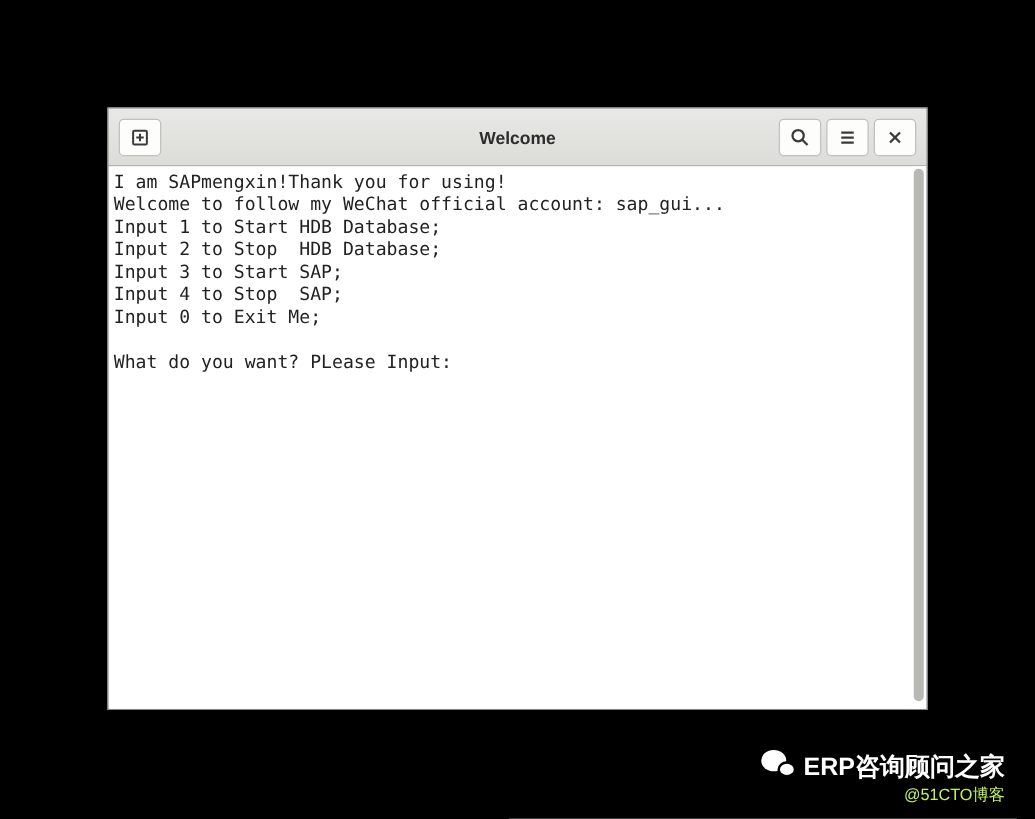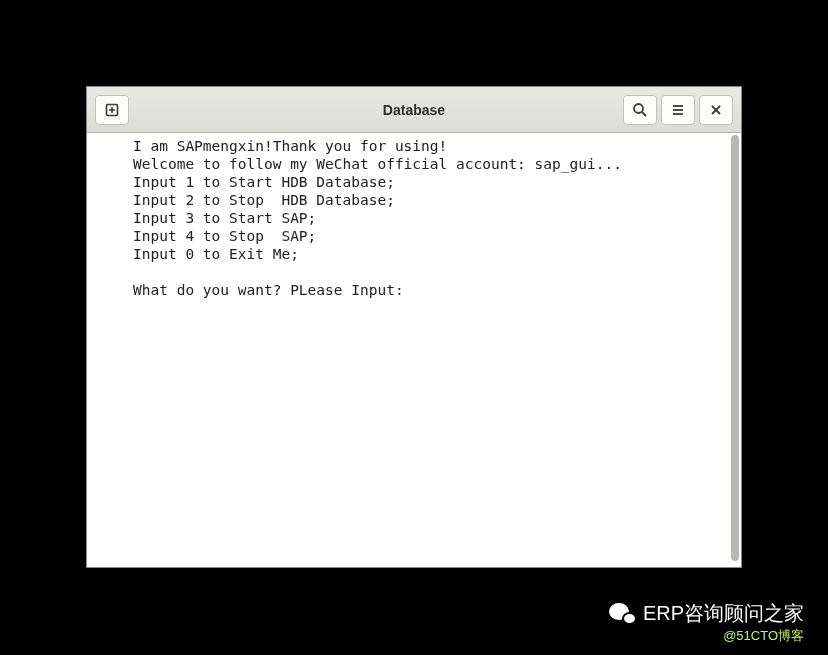--- a/index.html
+++ b/index.html
@@ -67,21 +67,20 @@
     .tb-right {
       margin-left: auto;
       display: flex;
       align-items: center;
     }
     .terminal-body {
       flex: 1;
       background: #fff;
       display: flex;
       overflow: hidden;
-      padding-left: 42px;
     }
     .terminal-content {
       flex: 1;
       padding: 4px 4px;
       font-family: "DejaVu Sans Mono", "Liberation Mono", monospace;
       font-size: 14.5px;
       line-height: 18px;
       color: #222;
       white-space: pre;
       overflow: hidden;
@@ -98,24 +97,24 @@
       right: 2px;
       height: 426px;
       background: #b8b8b4;
       border-radius: 4px;
     }
     .watermark-1 {
       position: absolute;
       bottom: 28px;
       right: 24px;
       display: flex;
-      align-items: flex-end;
+      align-items: flex-start;
       color: #fff;
       font-size: 20px;
-      font-weight: 400;
+      font-weight: 700;
     }
     .wechat-icon {
       width: 28px;
       height: 24px;
       margin-right: 6px;
       position: relative;
     }
     .wechat-icon .bubble-big {
       position: absolute;
       left: 0;
@@ -150,21 +149,21 @@
   <div class="titlebar">
     <div class="tb-left">
       <div class="tb-button">
         <svg viewBox="0 0 16 16" fill="none" stroke="#3a3a3a" stroke-width="1.6">
           <rect x="2.5" y="2.5" width="11" height="11" rx="1"></rect>
           <line x1="8" y1="5" x2="8" y2="11"></line>
           <line x1="5" y1="8" x2="11" y2="8"></line>
         </svg>
       </div>
     </div>
-    <div class="tb-title">Database</div>
+    <div class="tb-title">Welcome</div>
     <div class="tb-right">
       <div class="tb-button">
         <svg viewBox="0 0 16 16" fill="none" stroke="#3a3a3a" stroke-width="1.8">
           <circle cx="6.5" cy="6.5" r="4.5"></circle>
           <line x1="10" y1="10" x2="14" y2="14"></line>
         </svg>
       </div>
       <div class="tb-button">
         <svg viewBox="0 0 16 16" fill="none" stroke="#3a3a3a" stroke-width="1.8">
           <line x1="3" y1="4" x2="13" y2="4"></line>

